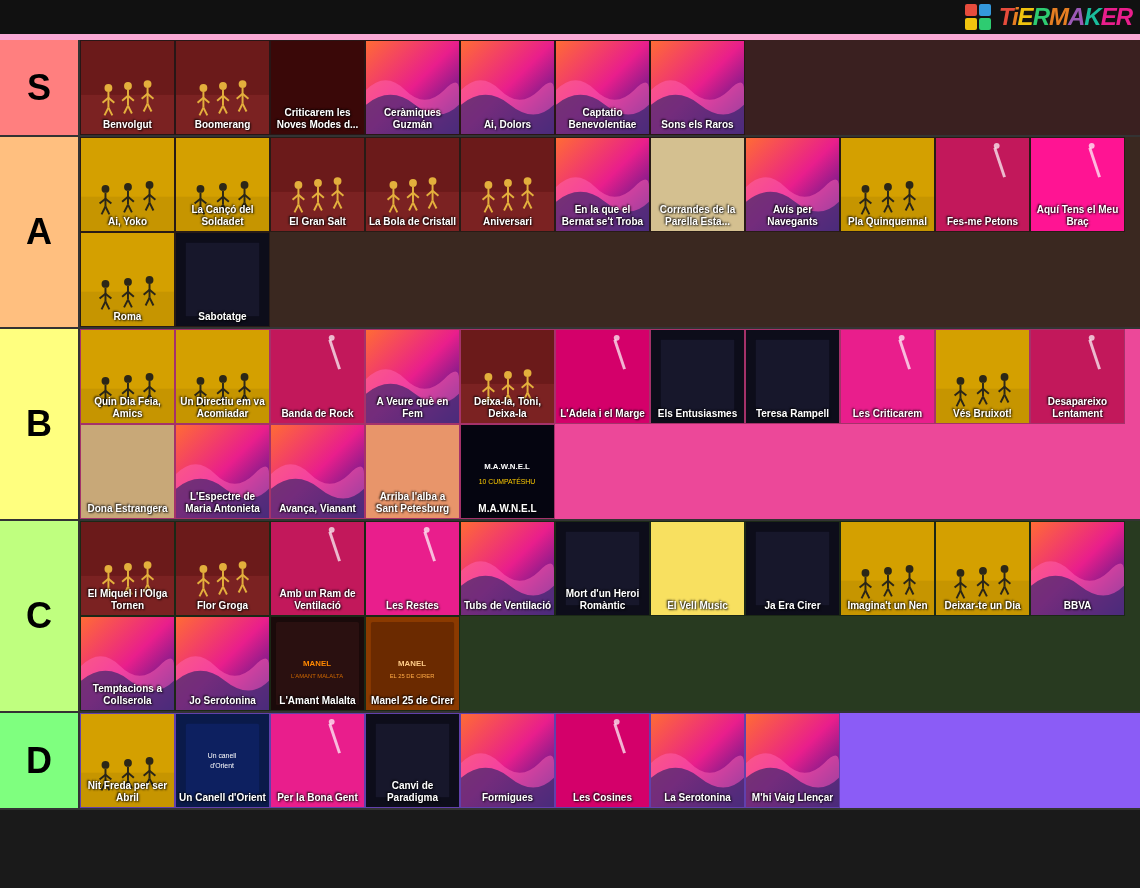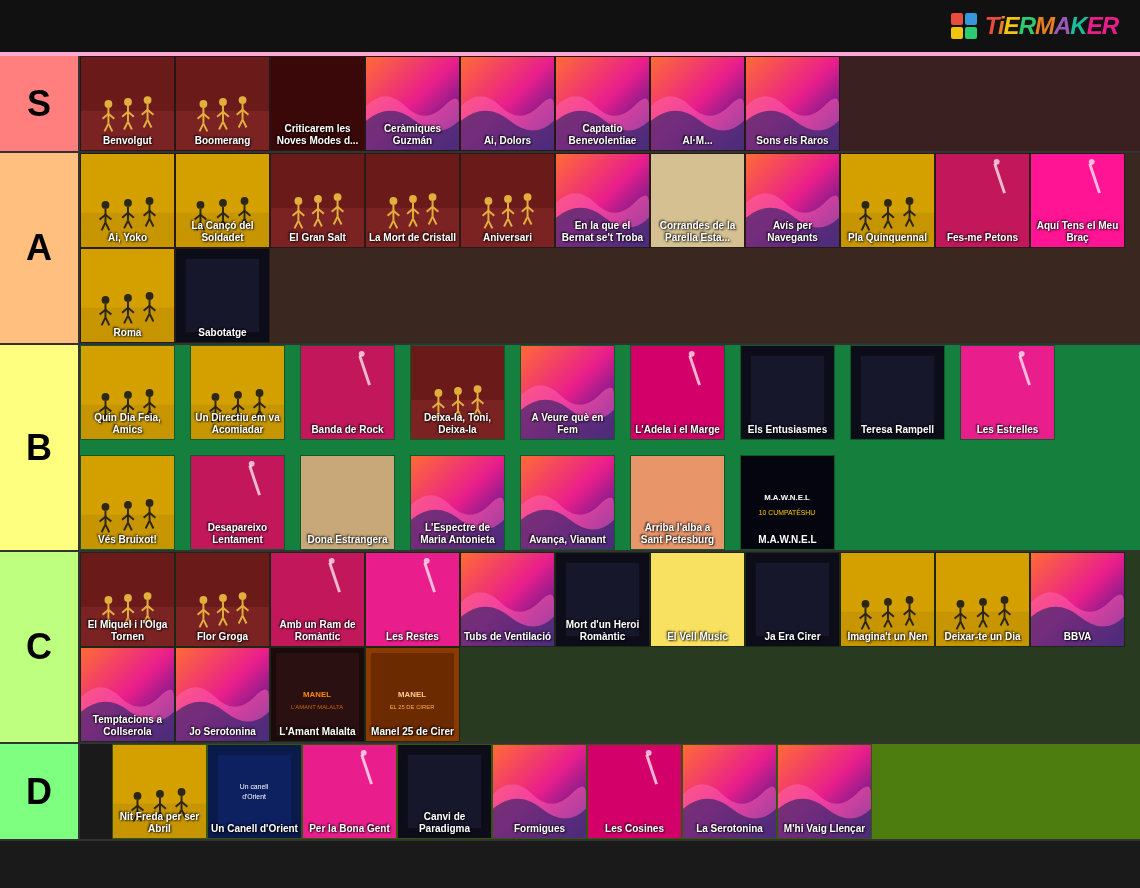--- a/index.html
+++ b/index.html
@@ -67,23 +67,23 @@
       text-shadow: 1px 1px 2px rgba(0,0,0,0.9), -1px -1px 2px rgba(0,0,0,0.9);
       z-index: 2;
     }
 
     
     .header {
       display: flex;
       justify-content: flex-end;
       align-items: center;
       background: #111;
-      padding: 5px 22px;
-      height: 56px;
-      border-bottom: 4px solid #f9a8d4;
+      padding: 5px 8px;
+      height: 40px;
+      border-bottom: 6px solid #f9a8d4;
     }
 
     .tiermaker-logo {
       font-size: 24px;
       font-weight: 900;
       letter-spacing: -1px;
       color: #fff;
       font-style: italic;
     }
 
@@ -114,23 +114,23 @@
     }
 
     .row-s .tier-label { background-color: #ff7f7f; }
     .row-a .tier-label { background-color: #ffbf7f; }
     .row-b .tier-label { background-color: #ffff7f; }
     .row-c .tier-label { background-color: #bfff7f; }
     .row-d .tier-label { background-color: #7fff7f; }
 
     .row-s .tier-items { background-color: #3a2020; }
     .row-a .tier-items { background-color: #3a2820; }
-    .row-b .tier-items { background-color: #15803d; gap: 15px; }
+    .row-b .tier-items { background-color: #ec4899; }
     .row-c .tier-items { background-color: #283a20; }
-    .row-d .tier-items { background-color: #4d7c0f; margin-left: 32px; }
+    .row-d .tier-items { background-color: #8b5cf6; }
 
   </style>
 </head>
 <body>
 
 <div class="header">
   <div class="logo-dots">
     <div class="logo-dot" style="background:#e74c3c;"></div>
     <div class="logo-dot" style="background:#3498db;"></div>
     <div class="logo-dot" style="background:#f1c40f;"></div>
@@ -254,37 +254,20 @@
           <stop offset="50%" style="stop-color:#e91e8c;stop-opacity:1"></stop>
           <stop offset="100%" style="stop-color:#1a1a8a;stop-opacity:1"></stop>
         </linearGradient>
       </defs>
       <rect width="95" height="95" fill="url(#wgcaptatio)"></rect>
       <path d="M0,50 Q20,30 40,50 Q60,70 80,50 Q95,35 95,50 L95,95 L0,95 Z" fill="rgba(255,100,180,0.5)"></path>
       <path d="M0,65 Q25,45 50,65 Q75,85 95,65 L95,95 L0,95 Z" fill="rgba(30,30,100,0.6)"></path>
 
       </svg>
       <div class="item-title">Captatio Benevolentiae</div>
-    </div>
-        <div class="tier-item">
-      <svg class="item-illustration" viewBox="0 0 95 95" xmlns="http://www.w3.org/2000/svg">
-
-      <defs>
-        <linearGradient id="wgal-m" x1="0%" y1="0%" x2="100%" y2="100%">
-          <stop offset="0%" style="stop-color:#ff6b35;stop-opacity:1"></stop>
-          <stop offset="50%" style="stop-color:#e91e8c;stop-opacity:1"></stop>
-          <stop offset="100%" style="stop-color:#1a1a8a;stop-opacity:1"></stop>
-        </linearGradient>
-      </defs>
-      <rect width="95" height="95" fill="url(#wgal-m)"></rect>
-      <path d="M0,50 Q20,30 40,50 Q60,70 80,50 Q95,35 95,50 L95,95 L0,95 Z" fill="rgba(255,100,180,0.5)"></path>
-      <path d="M0,65 Q25,45 50,65 Q75,85 95,65 L95,95 L0,95 Z" fill="rgba(30,30,100,0.6)"></path>
-
-      </svg>
-      <div class="item-title">Al·M...</div>
     </div>
         <div class="tier-item">
       <svg class="item-illustration" viewBox="0 0 95 95" xmlns="http://www.w3.org/2000/svg">
 
       <defs>
         <linearGradient id="wgsons-rars" x1="0%" y1="0%" x2="100%" y2="100%">
           <stop offset="0%" style="stop-color:#ff6b35;stop-opacity:1"></stop>
           <stop offset="50%" style="stop-color:#e91e8c;stop-opacity:1"></stop>
           <stop offset="100%" style="stop-color:#1a1a8a;stop-opacity:1"></stop>
         </linearGradient>
@@ -410,21 +393,21 @@
         <line x1="48" y1="66" x2="52" y2="74" stroke="#f0c040" stroke-width="2"></line>
         <circle cx="68" cy="44" r="4"></circle>
         <line x1="68" y1="48" x2="68" y2="64" stroke="#f0c040" stroke-width="2"></line>
         <line x1="68" y1="54" x2="62" y2="59" stroke="#f0c040" stroke-width="2"></line>
         <line x1="68" y1="54" x2="74" y2="59" stroke="#f0c040" stroke-width="2"></line>
         <line x1="68" y1="64" x2="64" y2="72" stroke="#f0c040" stroke-width="2"></line>
         <line x1="68" y1="64" x2="72" y2="72" stroke="#f0c040" stroke-width="2"></line>
       </g>
 
       </svg>
-      <div class="item-title">La Mort de Cristall</div>
+      <div class="item-title">La Bola de Cristall</div>
     </div>
         <div class="tier-item">
       <svg class="item-illustration" viewBox="0 0 95 95" xmlns="http://www.w3.org/2000/svg">
 
       <rect width="95" height="95" fill="#6b1a1a"></rect>
       <rect x="0" y="55" width="95" height="40" fill="#8b2a2a" opacity="0.5"></rect>
 
       <g fill="#f0c040" opacity="0.9">
         <circle cx="28" cy="48" r="4"></circle>
         <line x1="28" y1="52" x2="28" y2="68" stroke="#f0c040" stroke-width="2"></line>
@@ -645,20 +628,37 @@
       <rect width="95" height="95" fill="#c2185b"></rect>
       <line x1="60" y1="10" x2="70" y2="40" stroke="white" stroke-width="3" opacity="0.7"></line>
       <circle cx="62" cy="8" r="3" fill="white" opacity="0.7"></circle>
 
       </svg>
       <div class="item-title">Banda de Rock</div>
     </div>
         <div class="tier-item">
       <svg class="item-illustration" viewBox="0 0 95 95" xmlns="http://www.w3.org/2000/svg">
 
+      <defs>
+        <linearGradient id="wga-veure" x1="0%" y1="0%" x2="100%" y2="100%">
+          <stop offset="0%" style="stop-color:#ff6b35;stop-opacity:1"></stop>
+          <stop offset="50%" style="stop-color:#e91e8c;stop-opacity:1"></stop>
+          <stop offset="100%" style="stop-color:#1a1a8a;stop-opacity:1"></stop>
+        </linearGradient>
+      </defs>
+      <rect width="95" height="95" fill="url(#wga-veure)"></rect>
+      <path d="M0,50 Q20,30 40,50 Q60,70 80,50 Q95,35 95,50 L95,95 L0,95 Z" fill="rgba(255,100,180,0.5)"></path>
+      <path d="M0,65 Q25,45 50,65 Q75,85 95,65 L95,95 L0,95 Z" fill="rgba(30,30,100,0.6)"></path>
+
+      </svg>
+      <div class="item-title">A Veure què en Fem</div>
+    </div>
+        <div class="tier-item">
+      <svg class="item-illustration" viewBox="0 0 95 95" xmlns="http://www.w3.org/2000/svg">
+
       <rect width="95" height="95" fill="#6b1a1a"></rect>
       <rect x="0" y="55" width="95" height="40" fill="#8b2a2a" opacity="0.5"></rect>
 
       <g fill="#f0c040" opacity="0.9">
         <circle cx="28" cy="48" r="4"></circle>
         <line x1="28" y1="52" x2="28" y2="68" stroke="#f0c040" stroke-width="2"></line>
         <line x1="28" y1="58" x2="22" y2="63" stroke="#f0c040" stroke-width="2"></line>
         <line x1="28" y1="58" x2="34" y2="63" stroke="#f0c040" stroke-width="2"></line>
         <line x1="28" y1="68" x2="24" y2="76" stroke="#f0c040" stroke-width="2"></line>
         <line x1="28" y1="68" x2="32" y2="76" stroke="#f0c040" stroke-width="2"></line>
@@ -675,37 +675,20 @@
         <line x1="68" y1="64" x2="64" y2="72" stroke="#f0c040" stroke-width="2"></line>
         <line x1="68" y1="64" x2="72" y2="72" stroke="#f0c040" stroke-width="2"></line>
       </g>
 
       </svg>
       <div class="item-title">Deixa-la, Toni, Deixa-la</div>
     </div>
         <div class="tier-item">
       <svg class="item-illustration" viewBox="0 0 95 95" xmlns="http://www.w3.org/2000/svg">
 
-      <defs>
-        <linearGradient id="wga-veure" x1="0%" y1="0%" x2="100%" y2="100%">
-          <stop offset="0%" style="stop-color:#ff6b35;stop-opacity:1"></stop>
-          <stop offset="50%" style="stop-color:#e91e8c;stop-opacity:1"></stop>
-          <stop offset="100%" style="stop-color:#1a1a8a;stop-opacity:1"></stop>
-        </linearGradient>
-      </defs>
-      <rect width="95" height="95" fill="url(#wga-veure)"></rect>
-      <path d="M0,50 Q20,30 40,50 Q60,70 80,50 Q95,35 95,50 L95,95 L0,95 Z" fill="rgba(255,100,180,0.5)"></path>
-      <path d="M0,65 Q25,45 50,65 Q75,85 95,65 L95,95 L0,95 Z" fill="rgba(30,30,100,0.6)"></path>
-
-      </svg>
-      <div class="item-title">A Veure què en Fem</div>
-    </div>
-        <div class="tier-item">
-      <svg class="item-illustration" viewBox="0 0 95 95" xmlns="http://www.w3.org/2000/svg">
-
       <rect width="95" height="95" fill="#d4006a"></rect>
       <line x1="60" y1="10" x2="70" y2="40" stroke="white" stroke-width="3" opacity="0.7"></line>
       <circle cx="62" cy="8" r="3" fill="white" opacity="0.7"></circle>
 
       </svg>
       <div class="item-title">L'Adela i el Marge</div>
     </div>
         <div class="tier-item">
       <svg class="item-illustration" viewBox="0 0 95 95" xmlns="http://www.w3.org/2000/svg">
 
@@ -725,21 +708,21 @@
       <div class="item-title">Teresa Rampell</div>
     </div>
         <div class="tier-item">
       <svg class="item-illustration" viewBox="0 0 95 95" xmlns="http://www.w3.org/2000/svg">
 
       <rect width="95" height="95" fill="#e91e8c"></rect>
       <line x1="60" y1="10" x2="70" y2="40" stroke="white" stroke-width="3" opacity="0.7"></line>
       <circle cx="62" cy="8" r="3" fill="white" opacity="0.7"></circle>
 
       </svg>
-      <div class="item-title">Les Estrelles</div>
+      <div class="item-title">Les Criticarem</div>
     </div>
         <div class="tier-item">
       <svg class="item-illustration" viewBox="0 0 95 95" xmlns="http://www.w3.org/2000/svg">
 
       <rect width="95" height="95" fill="#d4a000"></rect>
       <rect x="0" y="60" width="95" height="35" fill="#c09000" opacity="0.7"></rect>
       <g fill="#1a1a1a" opacity="0.9">
         <circle cx="25" cy="52" r="4"></circle>
         <line x1="25" y1="56" x2="25" y2="70" stroke="#1a1a1a" stroke-width="2"></line>
         <line x1="25" y1="62" x2="19" y2="67" stroke="#1a1a1a" stroke-width="2"></line>
@@ -897,21 +880,21 @@
       <div class="item-title">Flor Groga</div>
     </div>
         <div class="tier-item">
       <svg class="item-illustration" viewBox="0 0 95 95" xmlns="http://www.w3.org/2000/svg">
 
       <rect width="95" height="95" fill="#c2185b"></rect>
       <line x1="60" y1="10" x2="70" y2="40" stroke="white" stroke-width="3" opacity="0.7"></line>
       <circle cx="62" cy="8" r="3" fill="white" opacity="0.7"></circle>
 
       </svg>
-      <div class="item-title">Amb un Ram de Romàntic</div>
+      <div class="item-title">Amb un Ram de Ventilació</div>
     </div>
         <div class="tier-item">
       <svg class="item-illustration" viewBox="0 0 95 95" xmlns="http://www.w3.org/2000/svg">
 
       <rect width="95" height="95" fill="#e91e8c"></rect>
       <line x1="60" y1="10" x2="70" y2="40" stroke="white" stroke-width="3" opacity="0.7"></line>
       <circle cx="62" cy="8" r="3" fill="white" opacity="0.7"></circle>
 
       </svg>
       <div class="item-title">Les Restes</div>

